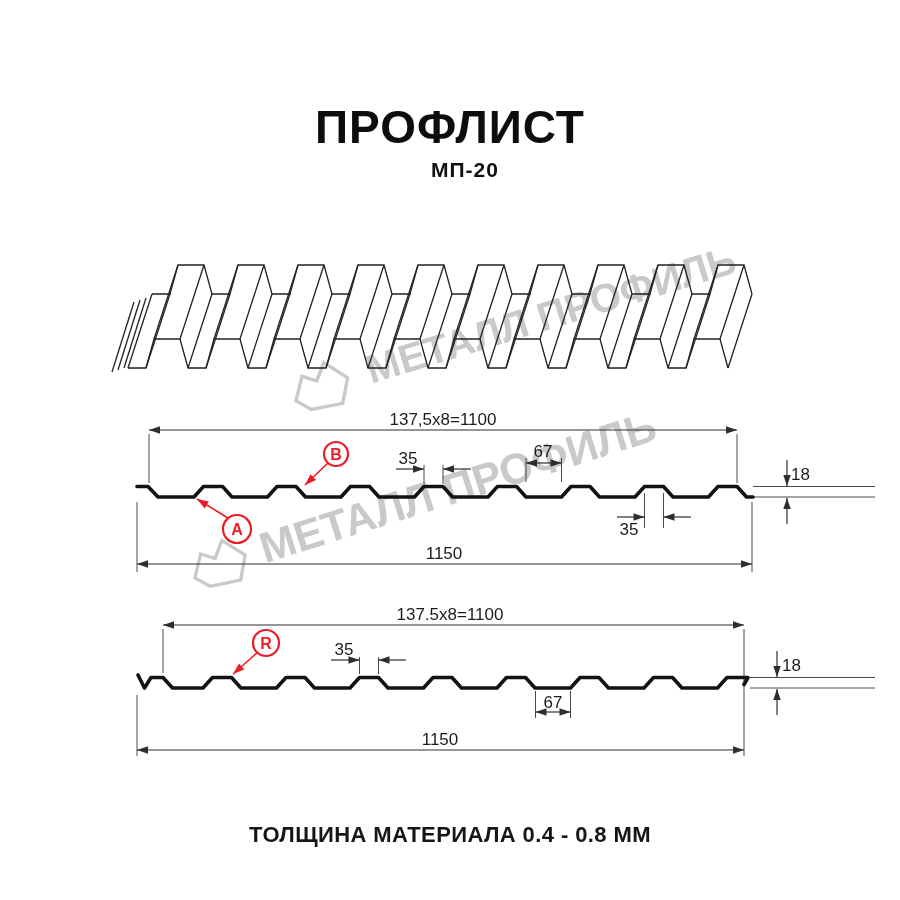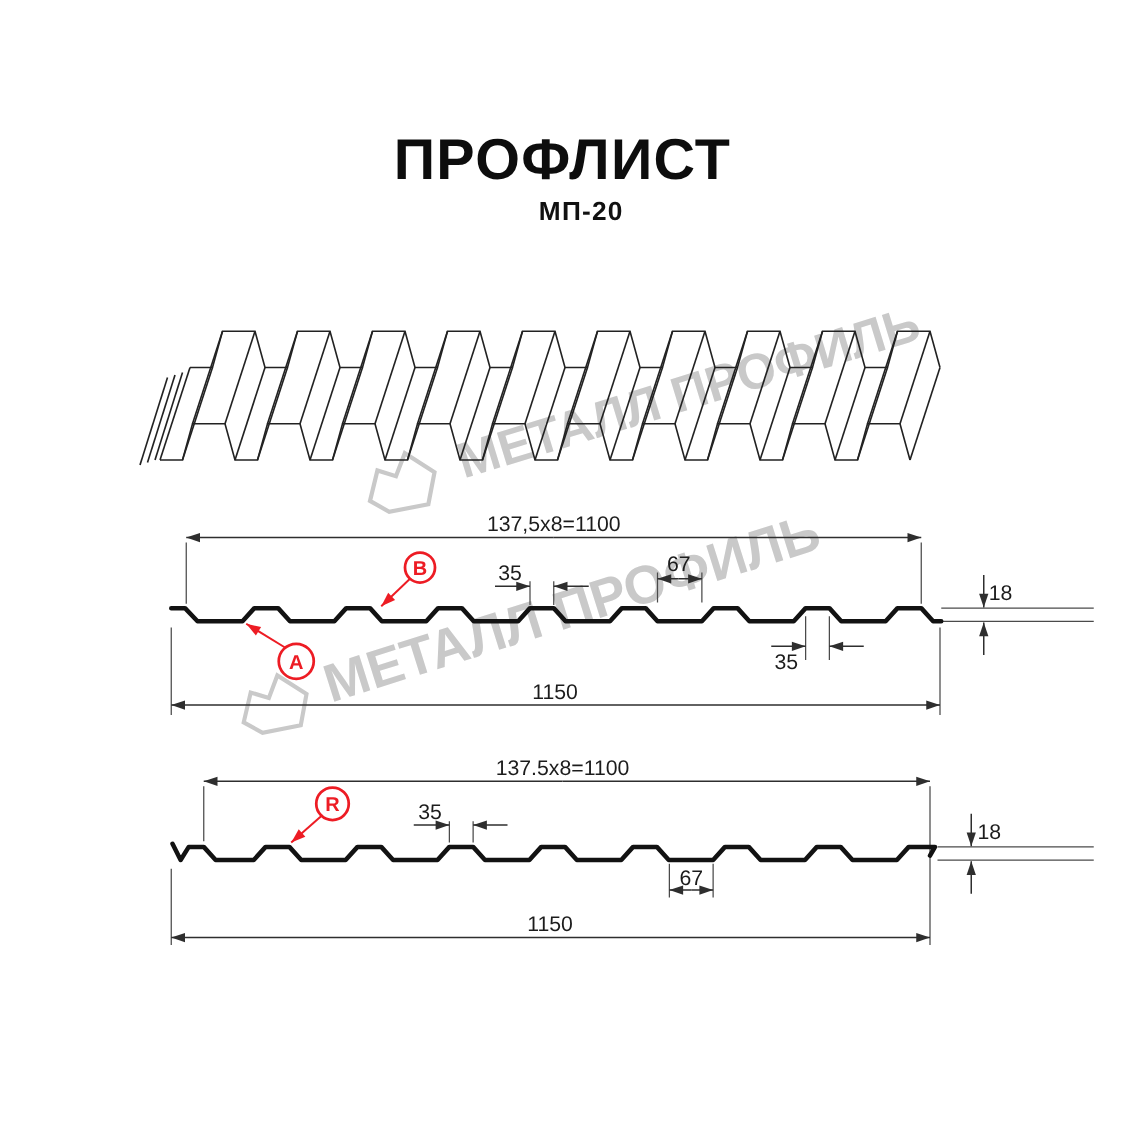--- a/index.html
+++ b/index.html
@@ -202,13 +202,14 @@
       <text class="dtxt" x="782" y="643">18</text>
 
       <g>
         <circle class="red" cx="266" cy="615" r="13" stroke-width="2.2"></circle>
         <line class="red" x1="258" y1="624" x2="233" y2="646" stroke-width="1.6" marker-end="url(#ahr)"></line>
         <text class="rtxt" x="266" y="621" text-anchor="middle">R</text>
       </g>
     </g>
   </svg>
 
+  <div class="note">ТОЛЩИНА МАТЕРИАЛА 0.4 - 0.8 ММ</div>
 </div>
 
 </body></html>

